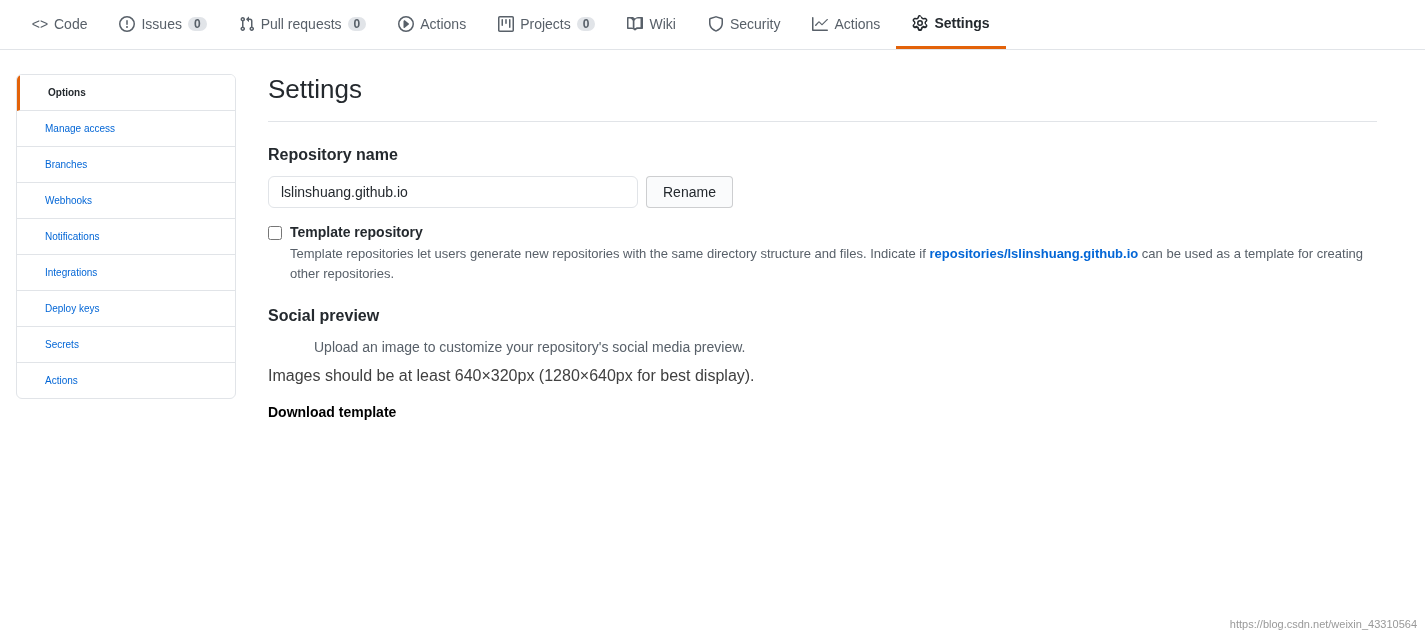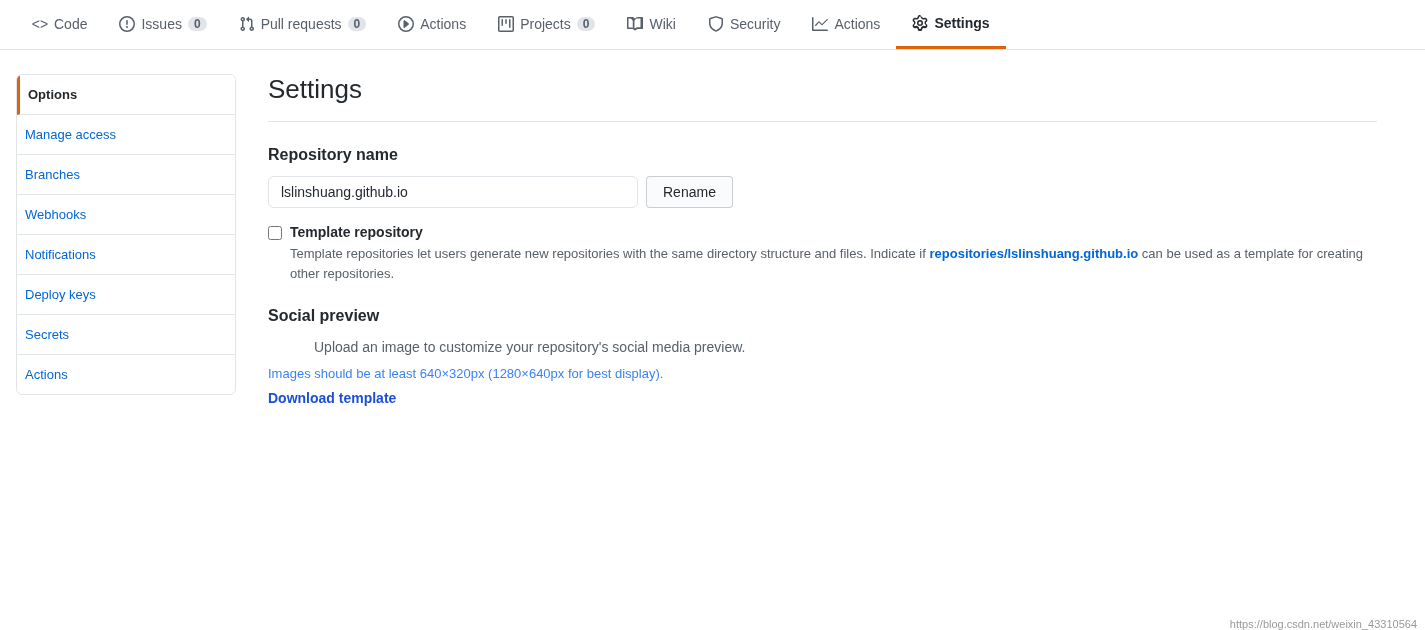--- a/index.html
+++ b/index.html
@@ -56,26 +56,26 @@
     .sidebar {
       width: 220px;
       flex-shrink: 0;
       border: 1px solid #e1e4e8;
       border-radius: 6px;
       overflow: hidden;
       height: fit-content;
     }
     .sidebar-item {
       display: block;
-      padding: 12px 8px;
+      padding: 12px 28px;
       color: #0366d6;
       text-decoration: none;
       border-bottom: 1px solid #e1e4e8;
       cursor: pointer;
-      font-size: 13px;
+      font-size: 10px;
     }
     .sidebar-item:last-child { border-bottom: none; }
     .sidebar-item.active {
       background: #fff;
       color: #24292e;
       font-weight: 600;
       border-left: 3px solid #e36209;
     }
 
     
@@ -162,27 +162,27 @@
     
     .social-section { margin-top: 8px; }
     .social-desc {
       color: #586069;
       font-size: 14px;
       line-height: 1.5;
       margin-bottom: 6px;
       margin-left: 46px;
     }
     .social-desc2 {
-      color: #3b82f6;
-      font-size: 13px;
+      color: #404040;
+      font-size: 16px;
       line-height: 1.5;
-      margin-bottom: 6px;
+      margin-bottom: 16px;
     }
     .download-link {
-      color: #1d4ed8;
+      color: #000000;
       text-decoration: none;
       font-size: 14px;
       font-weight: 600;
     }
 
     .watermark {
       position: fixed;
       bottom: 0;
       right: 8px;
       font-size: 11px;
@@ -276,20 +276,23 @@
       <span>Manage access</span>
     </a>
     <a class="sidebar-item">
       <span>Branches</span>
     </a>
     <a class="sidebar-item">
       <span>Webhooks</span>
     </a>
     <a class="sidebar-item">
       <span>Notifications</span>
+    </a>
+    <a class="sidebar-item">
+      <span>Integrations</span>
     </a>
     <a class="sidebar-item">
       <span>Deploy keys</span>
     </a>
     <a class="sidebar-item">
       <span>Secrets</span>
     </a>
     <a class="sidebar-item">
       <span>Actions</span>
     </a>

